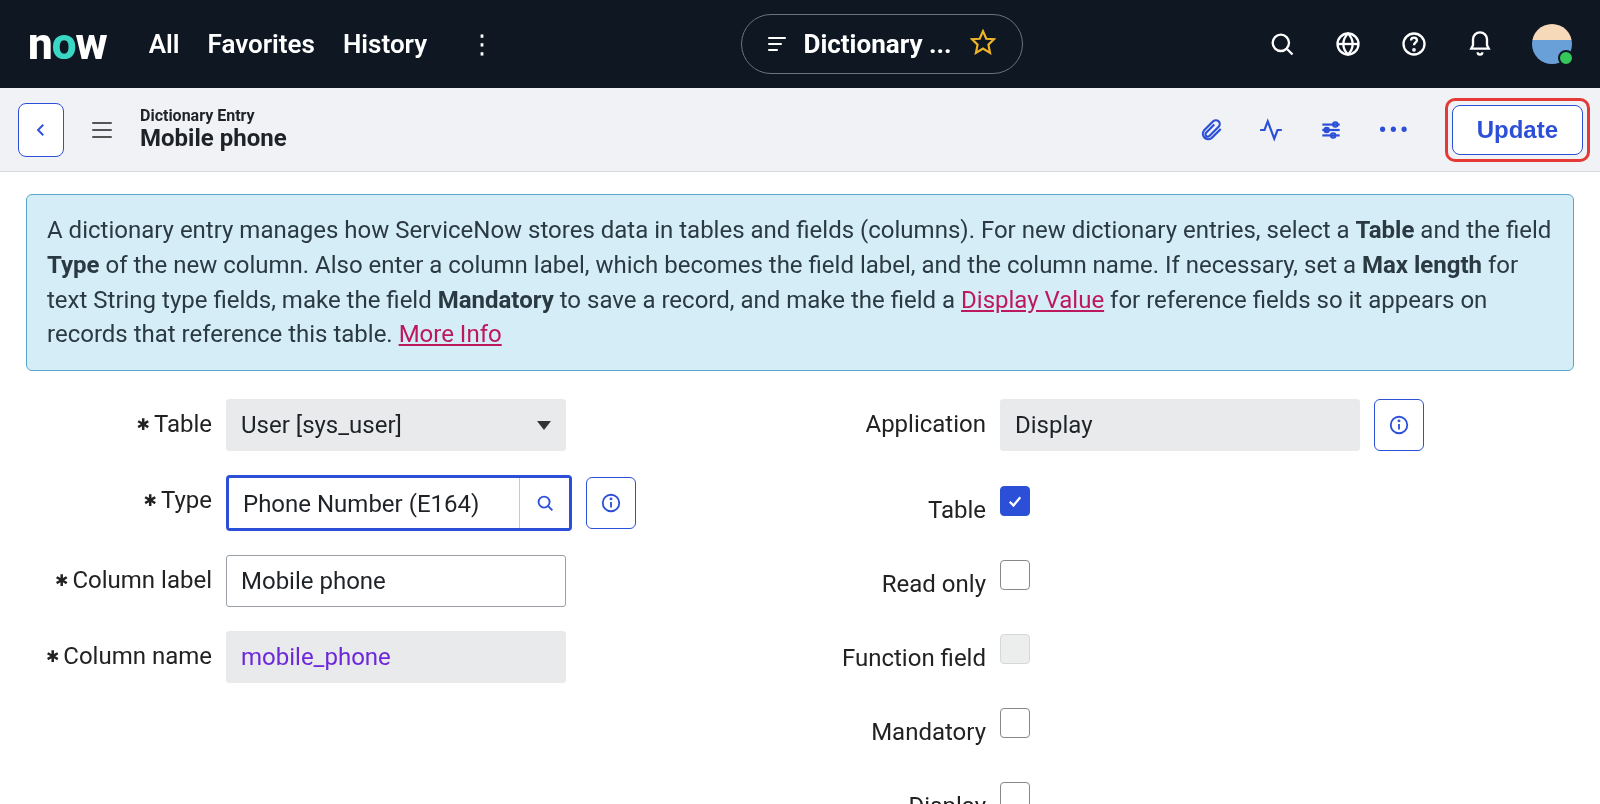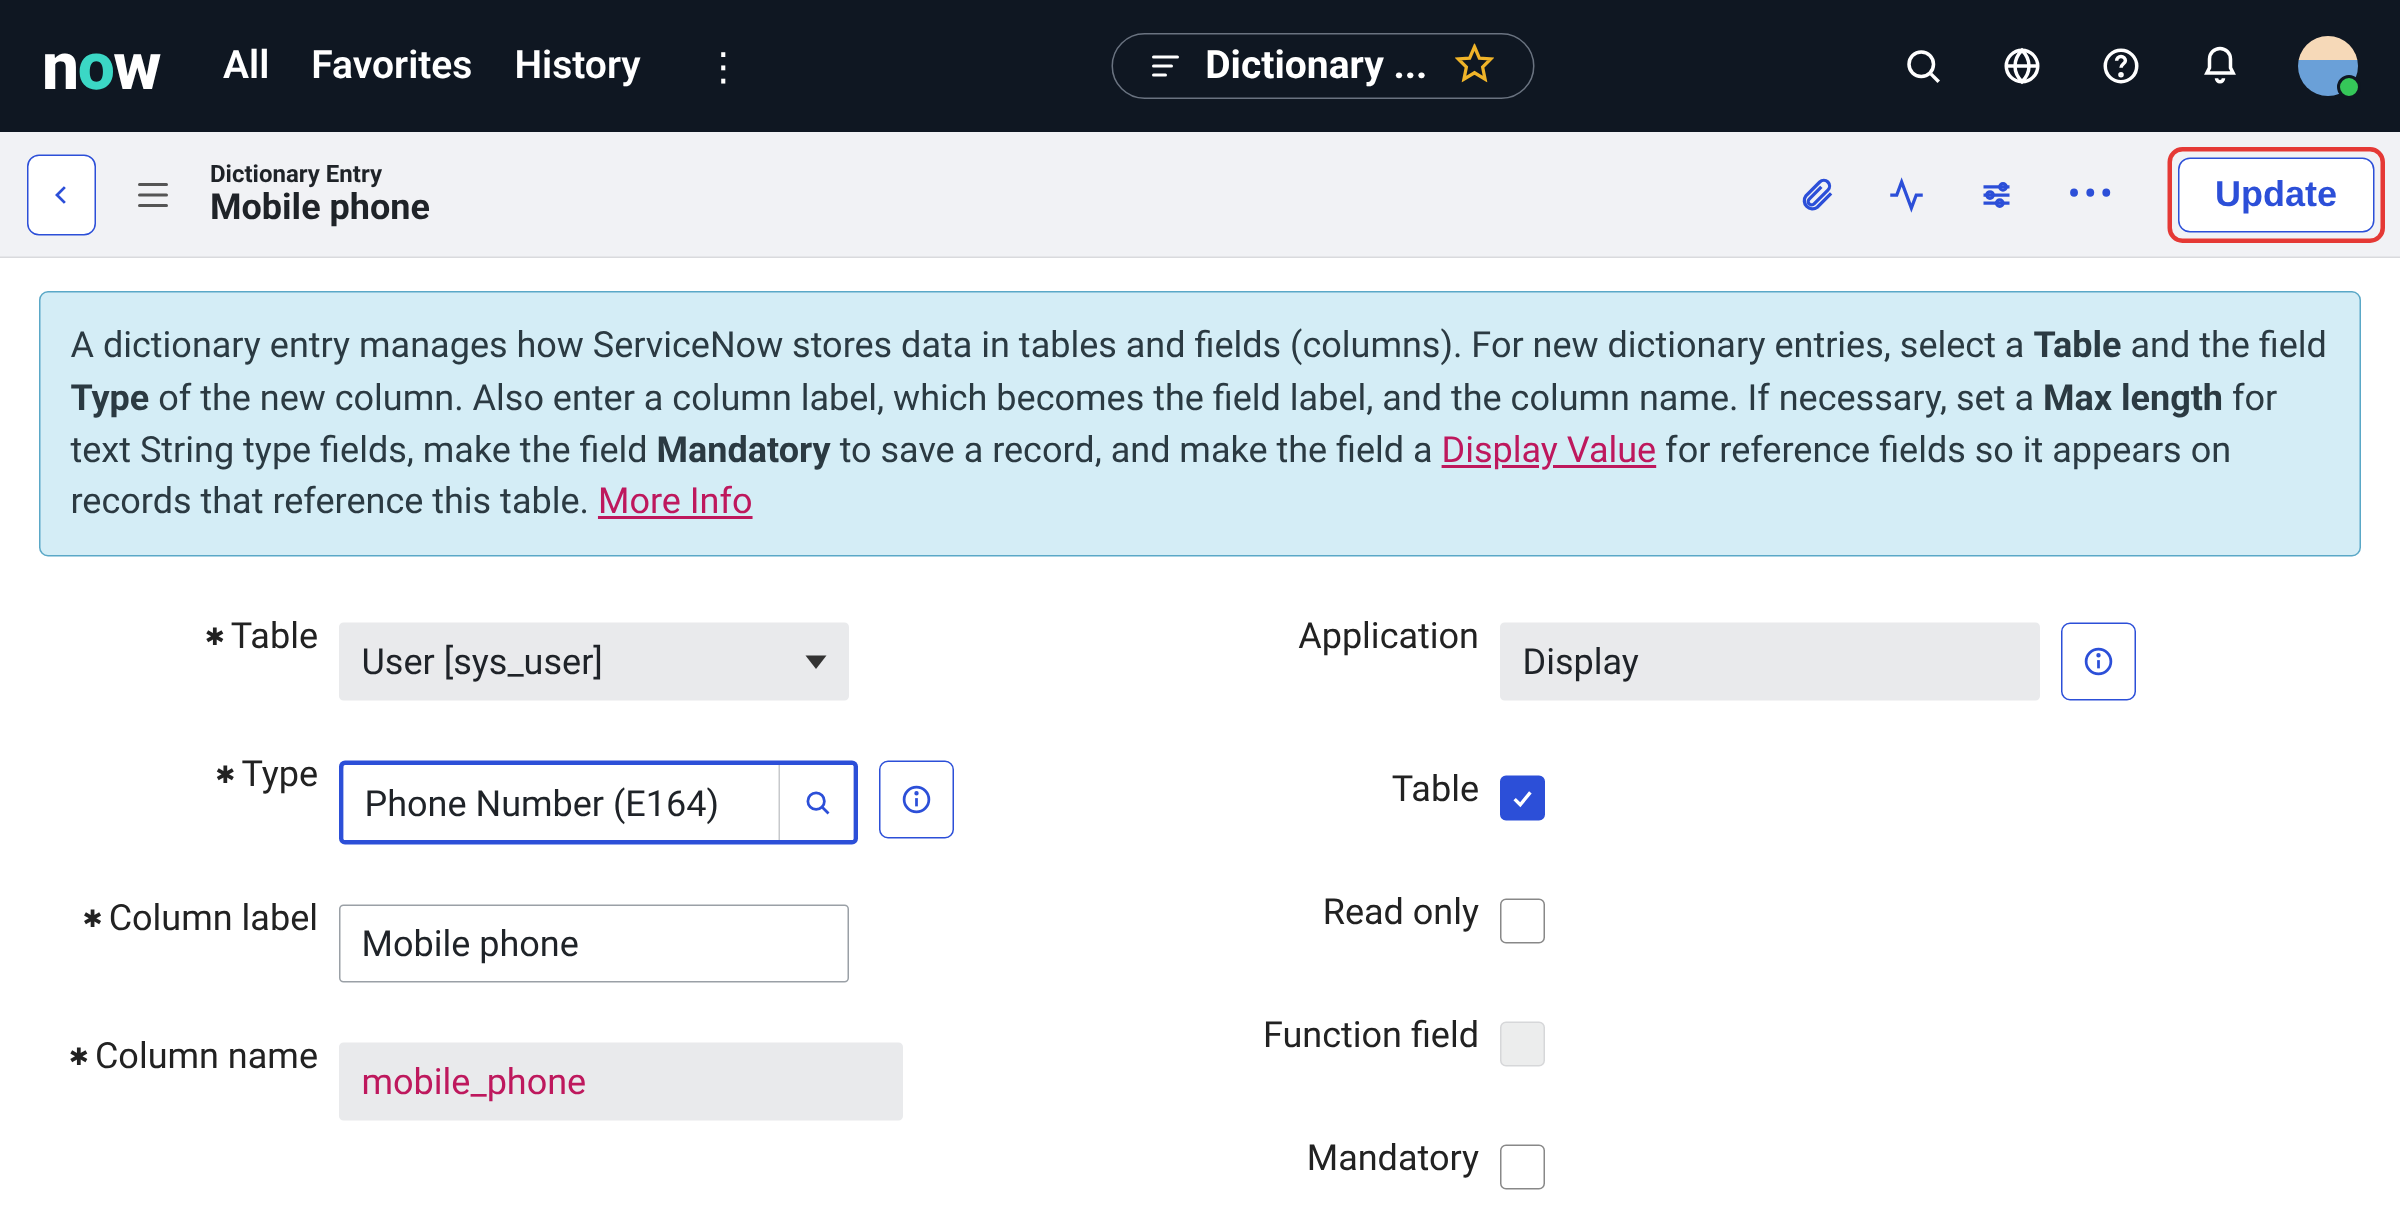--- a/index.html
+++ b/index.html
@@ -39,21 +39,21 @@
   .logo .o  { color:var(--teal); }
   .logo .w  { color:#fff; }
   .nav-links { display:flex; gap:28px; font-size:26px; font-weight:600; }
   .nav-link { cursor:pointer; }
   .nav-more { font-size:26px; cursor:pointer; }
 
   .crumb-pill {
     margin-left:auto; margin-right:auto;
     display:flex; align-items:center; gap:18px;
     border:1.5px solid #6a7380; border-radius:40px;
-    padding:8px 26px; height:44px;
+    padding:8px 26px; height:60px;
   }
   .crumb-pill .list-lines { display:flex; flex-direction:column; gap:4px; }
   .crumb-pill .list-lines span { display:block; width:18px; height:2px; background:#fff; border-radius:1px; }
   .crumb-pill .list-lines span:nth-child(2){width:14px;}
   .crumb-pill .list-lines span:nth-child(3){width:10px;}
   .crumb-title { font-size:26px; font-weight:700; }
   .crumb-star svg { width:26px; height:26px; stroke:var(--star-gold); fill:none; stroke-width:2; }
 
   .nav-icons { display:flex; align-items:center; gap:38px; }
   .nav-icons .icon { width:28px; height:28px; stroke:#fff; fill:none; stroke-width:2; cursor:pointer; }
@@ -97,39 +97,39 @@
 
   
   .form-area{display:flex; margin-top:28px;}
   .col{flex:1;}
   .row{display:flex;align-items:flex-start;margin-bottom:24px;}
   .lbl{
     width:200px; text-align:right; padding-right:14px; padding-top:10px;
     font-size:24px; color:#222; line-height:1.25;
   }
   .req::before{content:"✱ ";font-size:16px;vertical-align:2px;}
-  .ctrl{display:flex;gap:14px;margin-top:16px;}
+  .ctrl{display:flex;align-items:center;gap:14px;}
 
   .select-box, .text-box, .ro-box, .ref-box {
     height:52px; font-size:24px; padding:0 14px; border-radius:3px;
     display:flex; align-items:center;
   }
   .select-box{
     width:340px; background:var(--field-gray); border:1px solid var(--field-gray);
     justify-content:space-between; cursor:pointer;
   }
   .select-box .caret{border-left:7px solid transparent;border-right:7px solid transparent;border-top:9px solid #333;}
   .ref-wrap{display:flex;border:3px solid var(--accent);border-radius:4px;overflow:hidden;height:56px;}
   .ref-box{width:290px;background:#fff;border:none;}
   .ref-search{width:50px;background:#fff;border:none;border-left:1px solid #c7c9cc;display:flex;align-items:center;justify-content:center;cursor:pointer;}
   .ref-search svg{width:22px;height:22px;stroke:var(--accent);fill:none;stroke-width:2;}
   .info-btn{width:50px;height:52px;border:1.5px solid var(--accent);border-radius:6px;display:flex;align-items:center;justify-content:center;cursor:pointer;background:#fff;}
   .info-btn svg{width:22px;height:22px;stroke:var(--accent);fill:none;stroke-width:2;}
   .text-box{width:340px;background:#fff;border:1px solid #9aa0a6;}
-  .ro-box{width:376px;background:var(--field-gray);border:1px solid var(--field-gray);color:#be185d;}
+  .ro-box{width:340px;background:var(--field-gray);border:1px solid var(--field-gray);color:#6d28d9;}
 
   .ro-wide{width:360px;background:var(--field-gray);border:1px solid var(--field-gray);height:52px;font-size:24px;padding:0 14px;border-radius:3px;display:flex;align-items:center;}
 
   .chk{width:30px;height:30px;border:1.5px solid #888;border-radius:4px;display:flex;align-items:center;justify-content:center;cursor:pointer;background:#fff;}
   .chk.on{background:var(--accent);border-color:var(--accent);}
   .chk.on svg{width:18px;height:18px;stroke:#fff;fill:none;stroke-width:3;}
   .chk.ro{background:#eceded;border-color:#d6d7d9;cursor:default;}
 
   .col-right .lbl{width:200px;}
   .col-right .row{margin-bottom:34px;}

